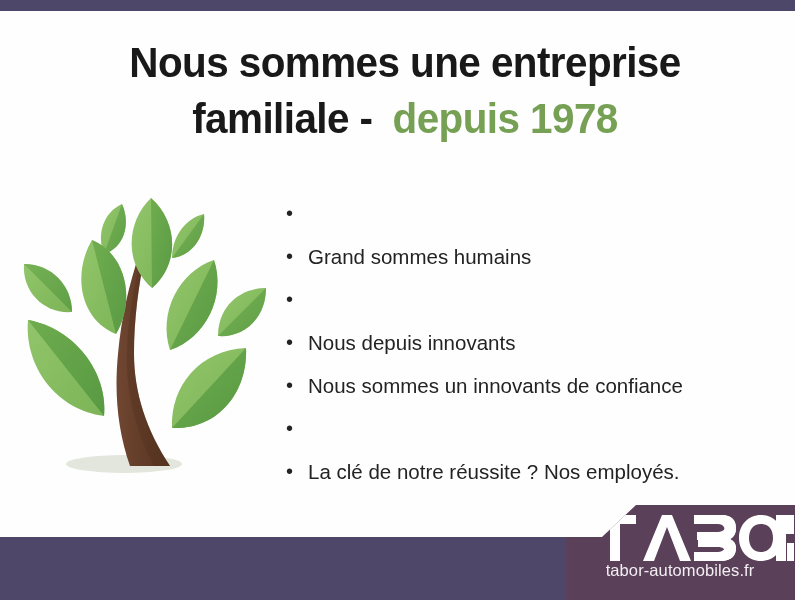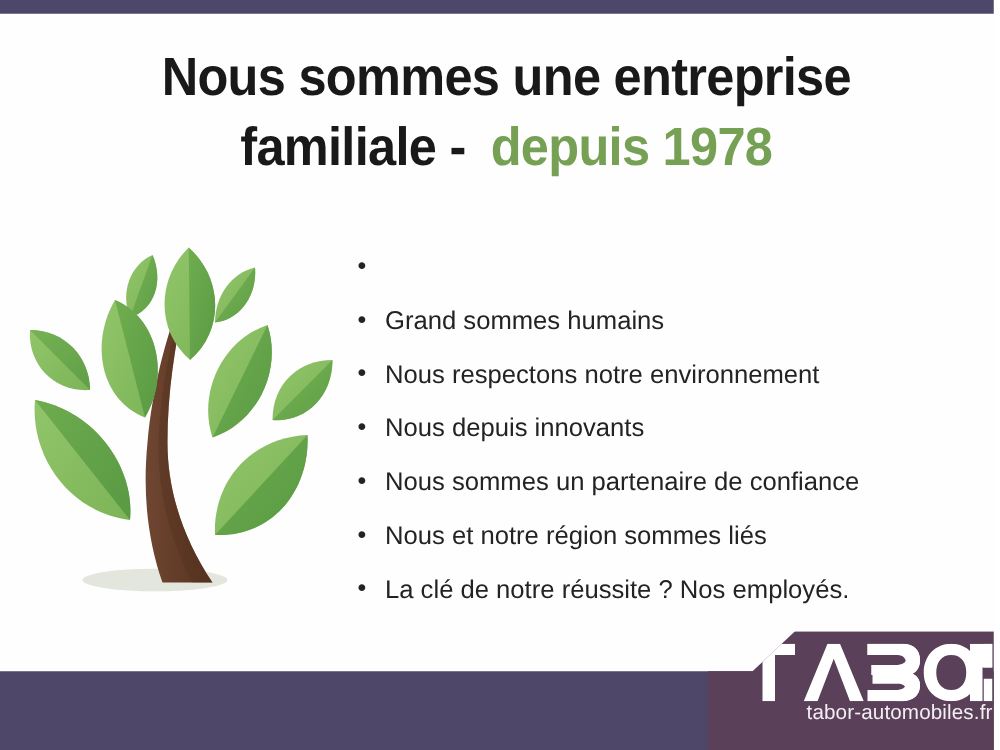--- a/index.html
+++ b/index.html
@@ -59,21 +59,21 @@
     top: 10px;
     width: 200px;
     height: 46px;
   }
   .logo-wordmark svg { display: block; width: 200px; height: 46px; }
   .logo-tagline {
     position: absolute;
     left: 0;
     top: 56px;
     width: 234px;
-    text-align: right;
+    text-align: center;
     padding-right: 6px;
     box-sizing: border-box;
     color: #f2eef2;
     font-size: 16.5px;
     letter-spacing: 0.1px;
     font-family: "Liberation Sans", sans-serif;
   }
 
   
   .heading {
@@ -229,33 +229,31 @@
   <ul class="bullets">
     <li class="bullet-item">
       <span class="bullet-dot">•</span>
     </li>
     <li class="bullet-item">
       <span class="bullet-dot">•</span>
       <span>Grand sommes humains</span>
     </li>
     <li class="bullet-item">
       <span class="bullet-dot">•</span>
-      <span>Nous respectons notre environnement</span>
     </li>
     <li class="bullet-item">
       <span class="bullet-dot">•</span>
       <span>Nous depuis innovants</span>
     </li>
     <li class="bullet-item">
       <span class="bullet-dot">•</span>
-      <span>Nous sommes un partenaire de confiance</span>
-    </li>
-    <li class="bullet-item">
-      <span class="bullet-dot">•</span>
-      <span>Nous et notre région sommes liés</span>
+      <span>Nous sommes un innovants de confiance</span>
+    </li>
+    <li class="bullet-item">
+      <span class="bullet-dot">•</span>
     </li>
     <li class="bullet-item">
       <span class="bullet-dot">•</span>
       <span>La clé de notre réussite ? Nos employés.</span>
     </li>
   </ul>
 
   <div class="logo-panel">
     <div class="logo-wordmark">
       <svg viewBox="0 0 200 46" xmlns="http://www.w3.org/2000/svg" aria-hidden="true">

